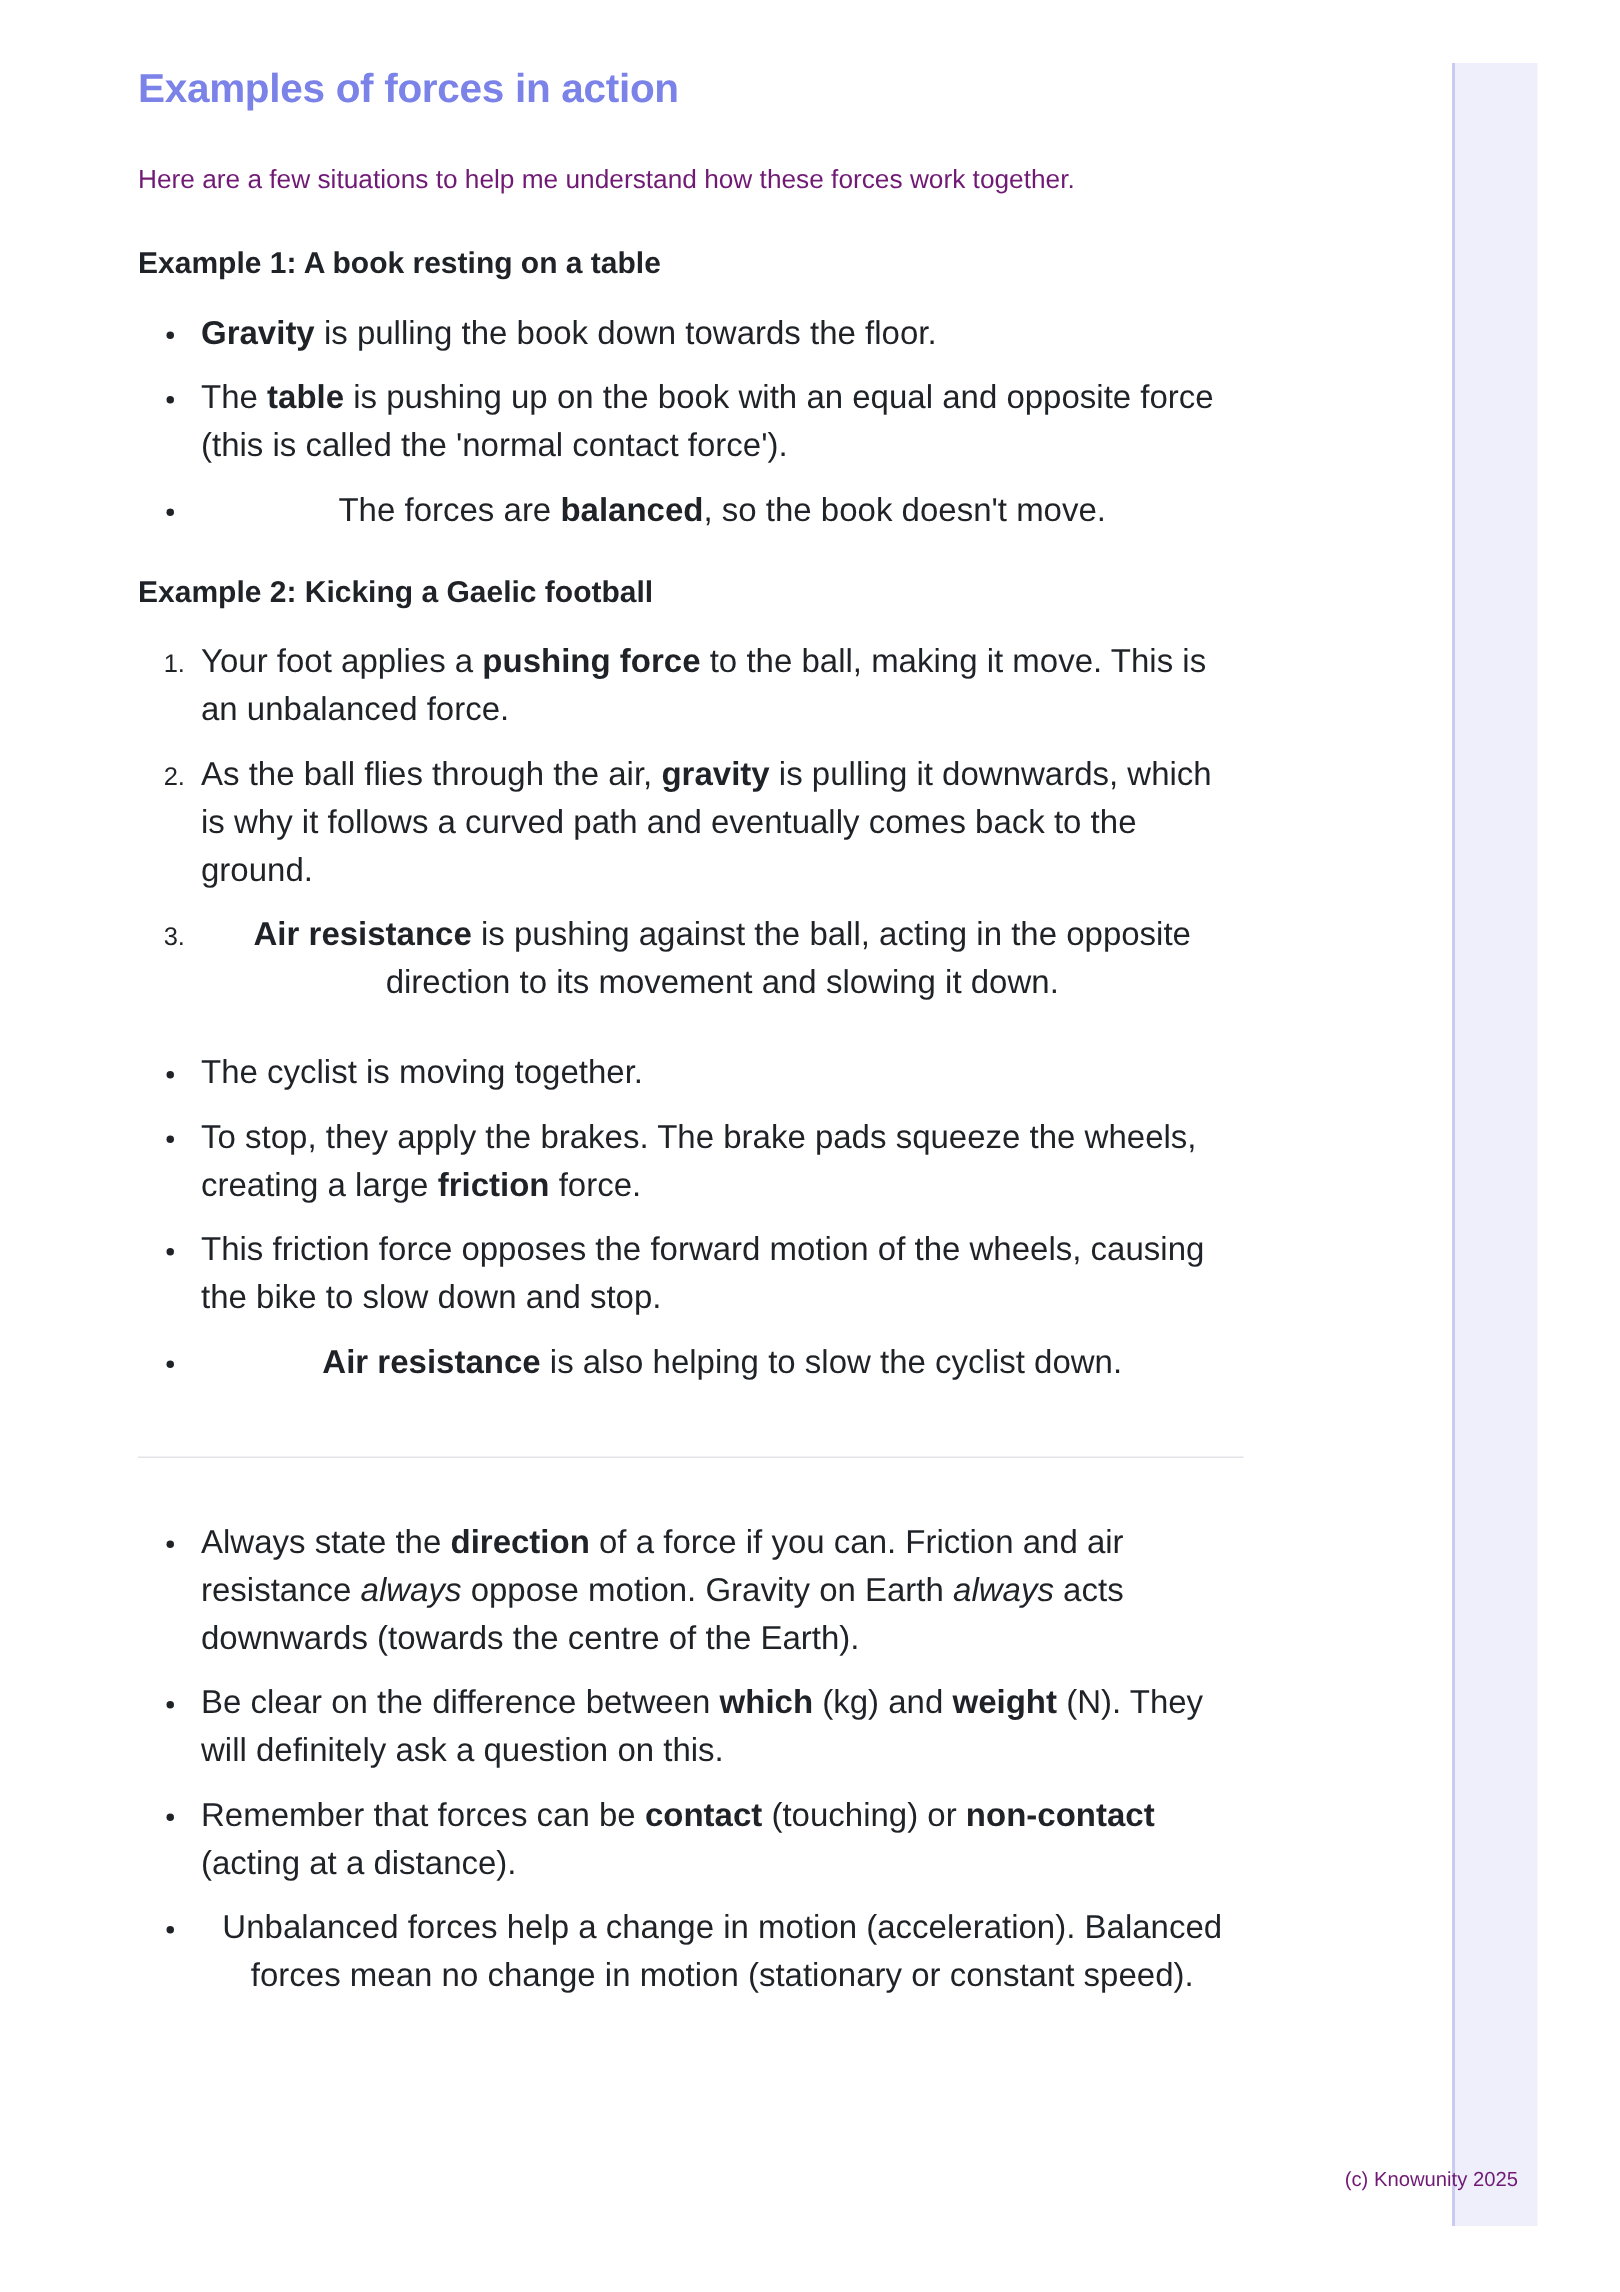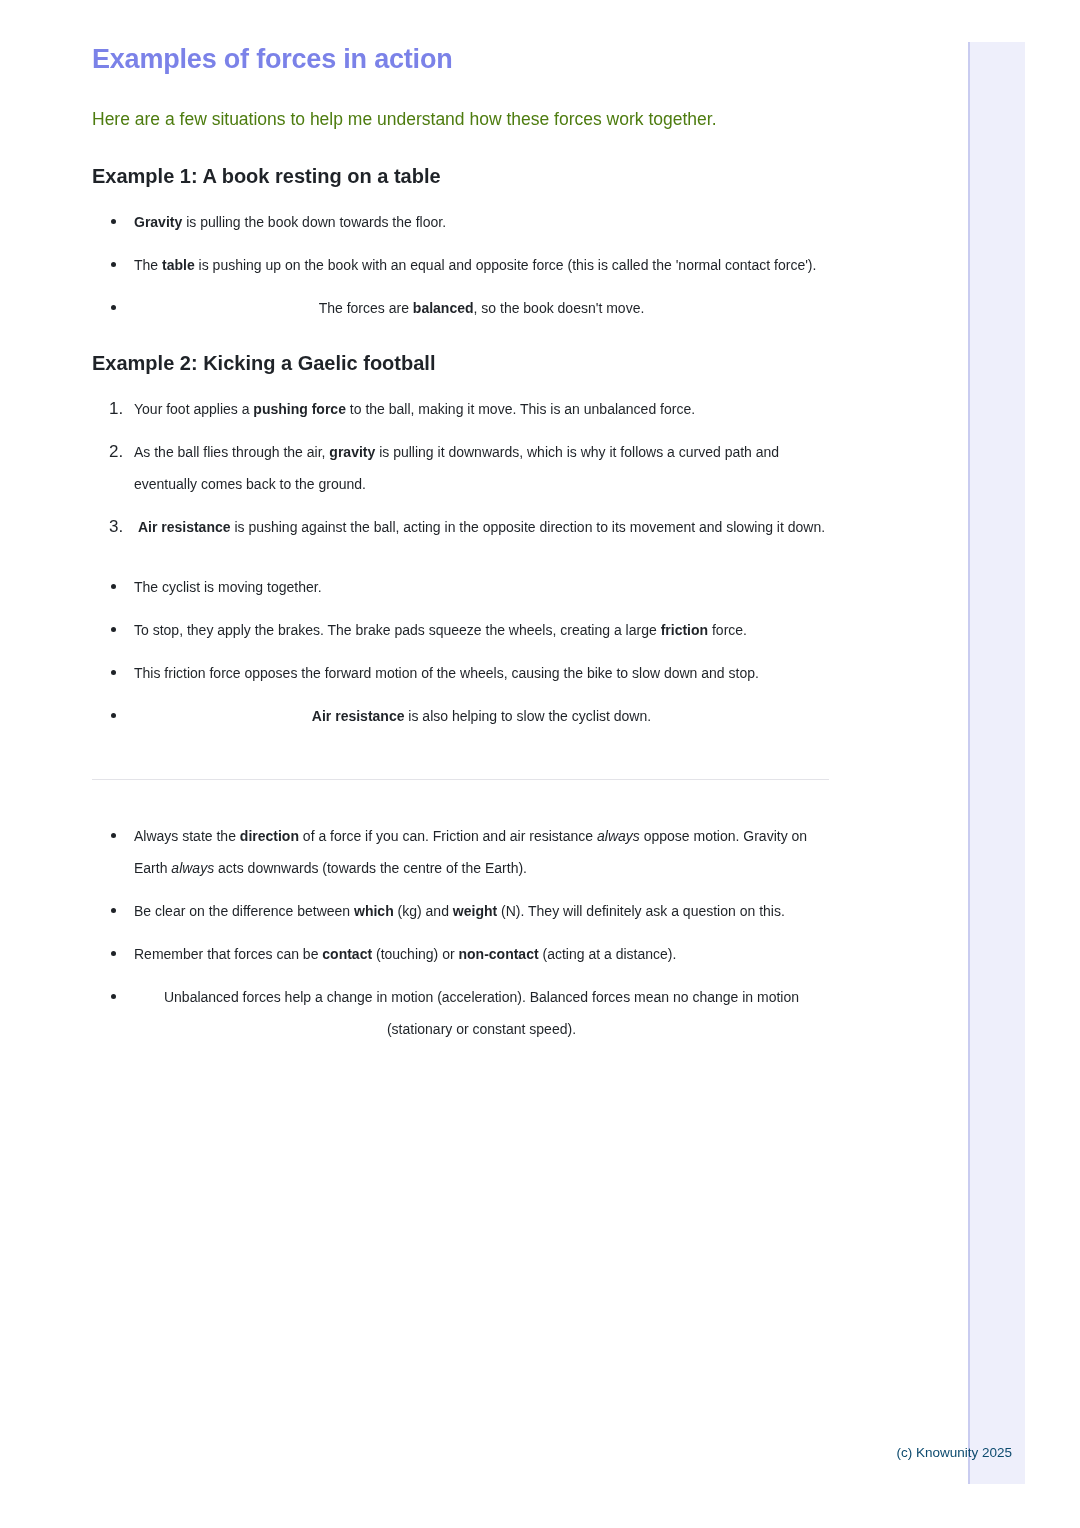--- a/index.html
+++ b/index.html
@@ -45,36 +45,36 @@
     font-weight: bold;
     margin: 0 0 26px 0;
     letter-spacing: -0.2px;
   }
   h1.section-title.second {
     margin-top: 0;
   }
   p.intro {
     font-size: 17.5px;
     line-height: 36px;
-    color: #4d7c0f;
+    color: #701a75;
     margin: 0 0 28px 0;
     text-align: justify;
   }
   h2.example-title {
     font-size: 20px;
     font-weight: bold;
     color: #1f2328;
     margin: 0 0 18px 0;
   }
   ul.bullets, ol.numbers {
     margin: 0 0 28px 0;
     padding-left: 36px;
   }
   ul.bullets li, ol.numbers li {
-    font-size: 14px;
+    font-size: 22px;
     line-height: 32px;
     color: #1f2328;
     margin-bottom: 11px;
     padding-left: 6px;
   }
   ul.bullets li::marker { font-size: 17px; }
   ol.numbers li::marker { font-size: 17px; }
   ul.bullets li:last-child, ol.numbers li:last-child { margin-bottom: 0; text-align: center; }
   hr.divider {
     border: none;
@@ -82,21 +82,21 @@
     margin: 47px 0 40px 0;
     width: 737px;
   }
   b { font-weight: bold; }
   i { font-style: italic; }
   .watermark {
     position: absolute;
     right: 68px;
     bottom: 68px;
     font-size: 13.5px;
-    color: #0c4a6e;
+    color: #701a75;
     font-family: "Liberation Sans", sans-serif;
   }
 </style>
 </head>
 <body>
 
 <div class="page">
 
   <div class="right-strip-edge"></div>
   <div class="right-strip"></div>

